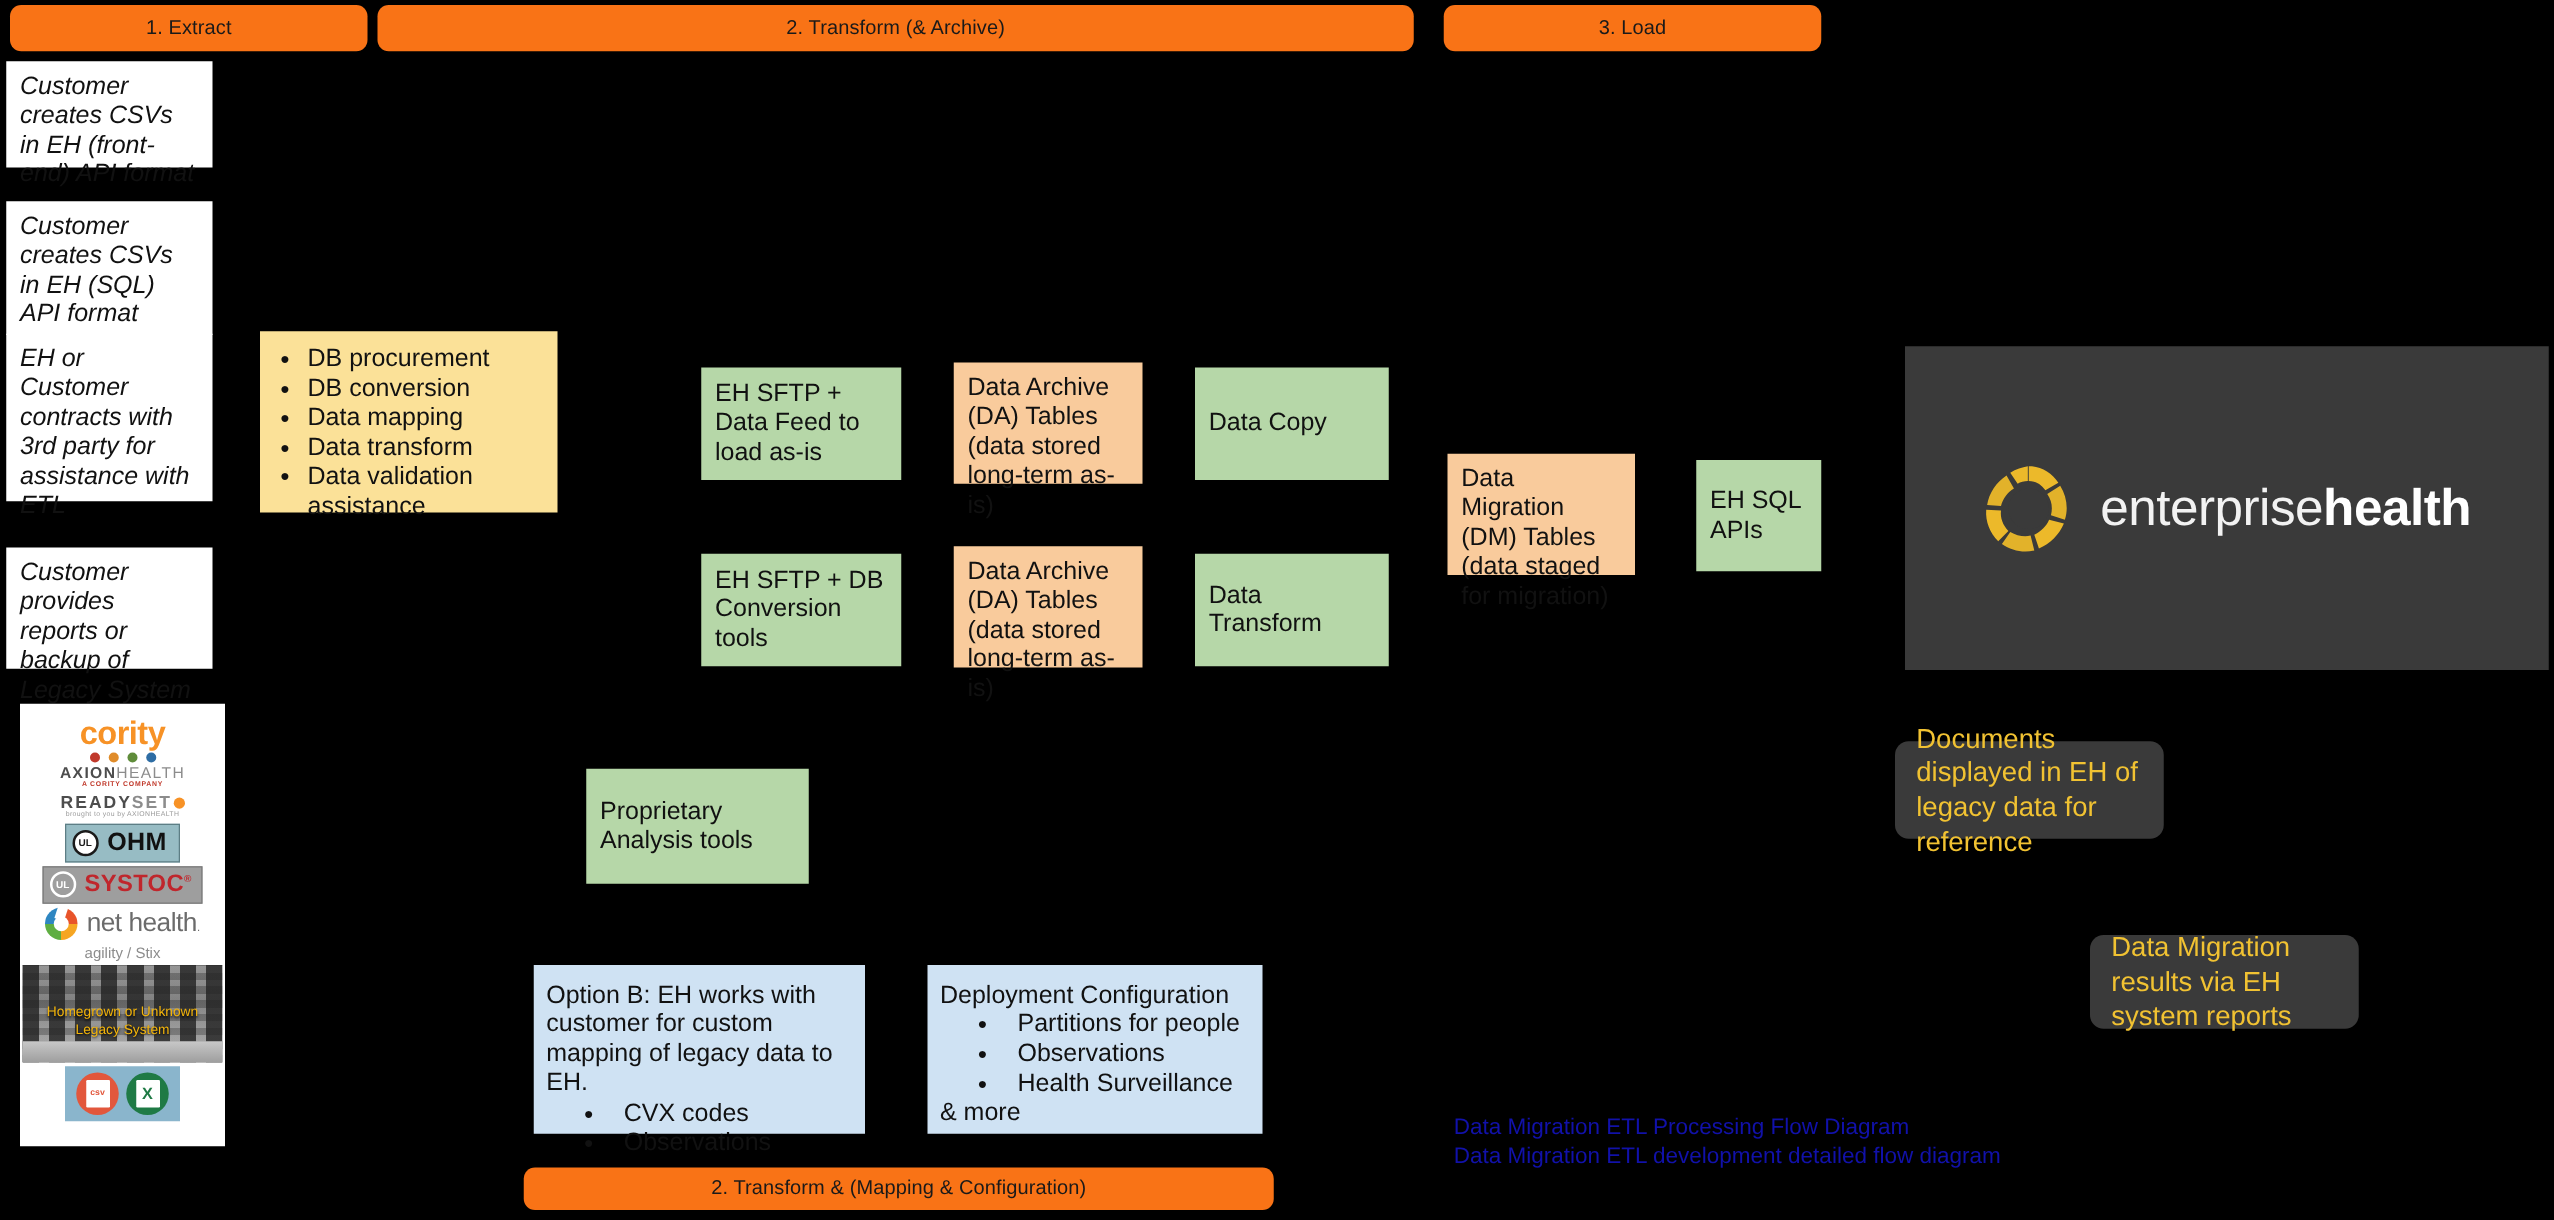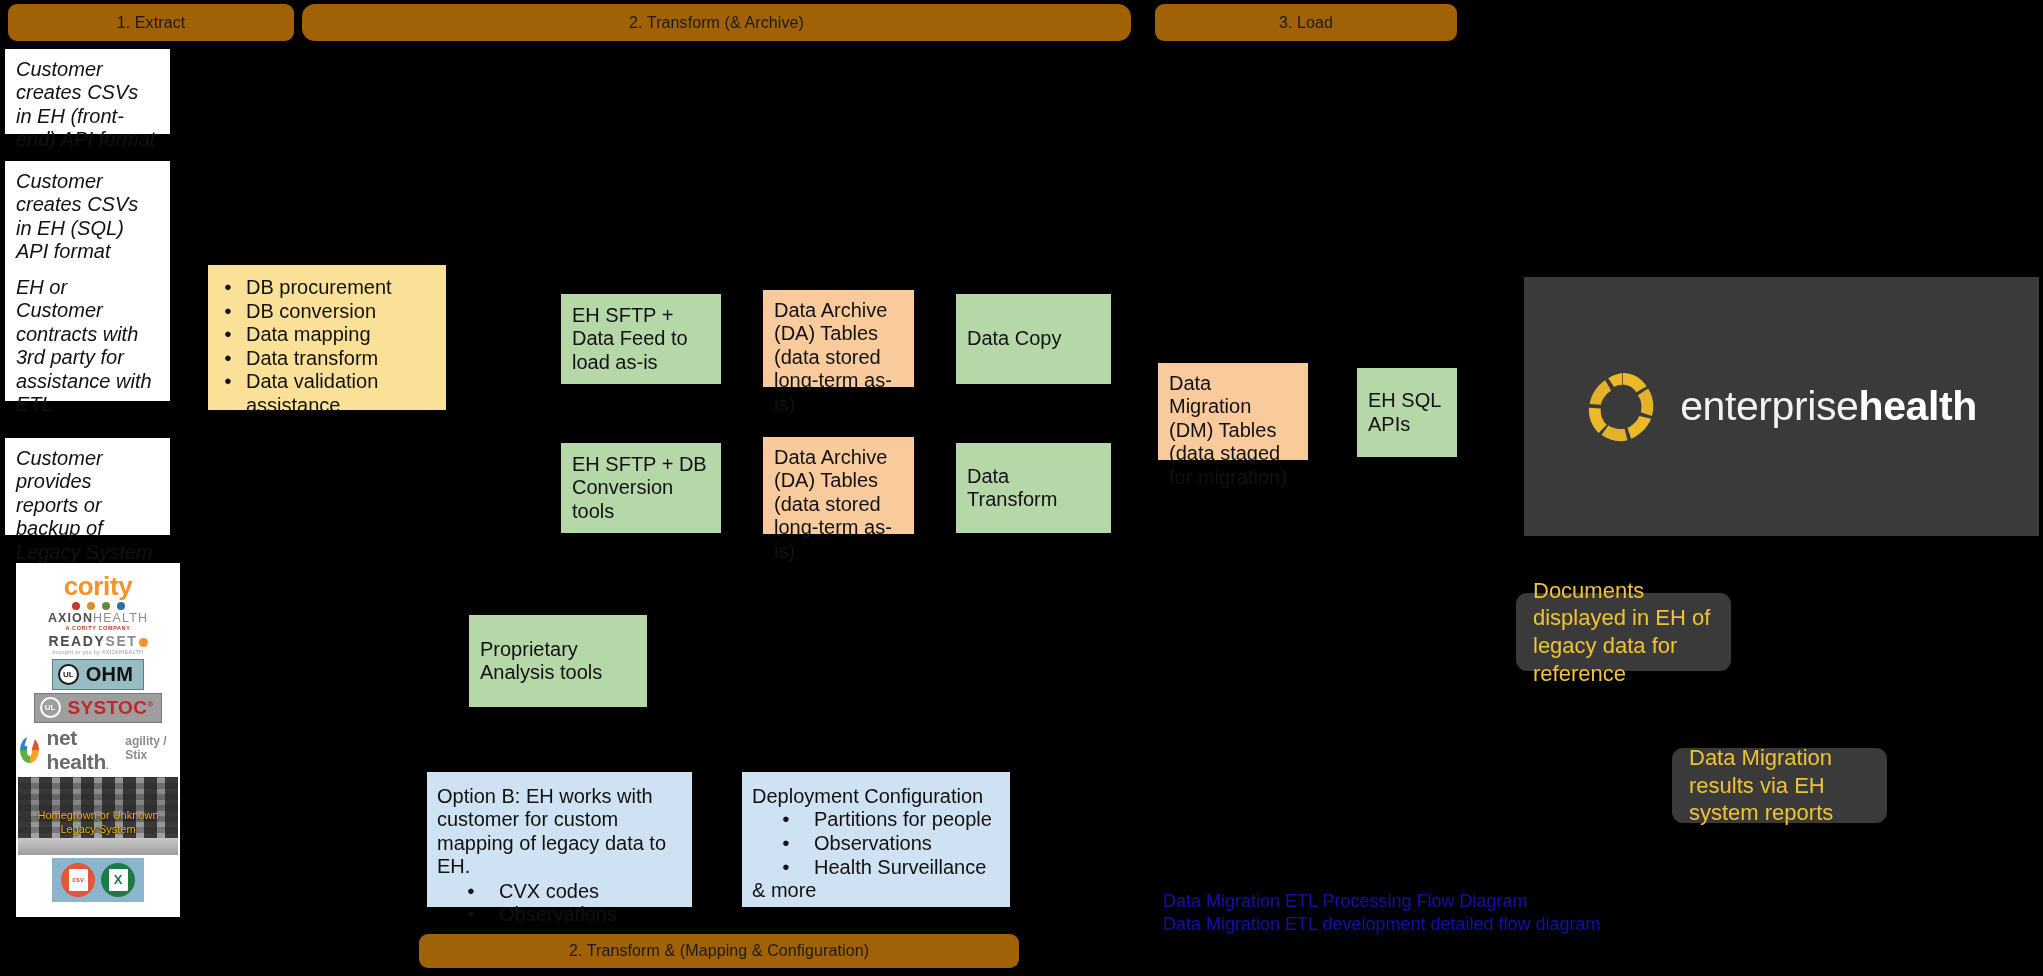--- a/index.html
+++ b/index.html
@@ -8,21 +8,21 @@
     background: #000000;
     font-family: "Liberation Sans", sans-serif;
     overflow: hidden;
   }
   #stage { position: relative; width: 2043px; height: 976px; background:#000; }
 
   .abs { position: absolute; }
 
   
   .phase-tab {
-    background: #a16207;
+    background: #f97316;
     color: #1a1a1a;
     border-radius: 9px;
     display: flex; align-items: center; justify-content: center;
     font-size: 16px;
     letter-spacing: .1px;
   }
 
   
   .box {
     display: block;
@@ -121,21 +121,21 @@
   .v-ohm .txt { font-size:20px;font-weight:700;color:#111;letter-spacing:.3px;}
 
   .v-systoc {
     background:#9e9e9e;border:1px solid #7a7a7a;
     display:flex;align-items:center;gap:7px;padding:3px 8px 3px 5px;
   }
   .v-systoc .ul-mark { background:#9e9e9e;color:#fff;border-color:#fff; }
   .v-systoc .txt { font-size:19px;font-weight:700;color:#c0262c;letter-spacing:.3px;}
   .v-systoc .txt sup { font-size:8px; }
 
-  .v-nethealth { display:flex;align-items:center;gap:6px;flex-direction:row;font-weight:bold;}
+  .v-nethealth { display:flex;align-items:center;gap:6px;flex-direction:column;}
   .v-nethealth .row { display:flex;align-items:center;gap:7px; }
   .nh-mark { width:26px;height:26px;border-radius:50%;
     background: conic-gradient(#e8542a 0 25%, #f6a623 0 50%, #5fae42 0 75%, #2e86c1 0 100%);
     position:relative; }
   .nh-mark::after { content:"";position:absolute;inset:7px;background:#fff;border-radius:50%;}
   .nh-mark::before { content:"";position:absolute;left:50%;top:-1px;width:8px;height:11px;background:#fff;transform:translateX(-50%) rotate(18deg);}
   .v-nethealth .txt { font-size:21px;color:#6b6b6b;letter-spacing:-.4px;}
   .v-nethealth .txt small { font-size:9px; }
   .v-nethealth .sub { font-size:12px;color:#8c8c8c; margin-top:-3px; }
 
@@ -176,21 +176,21 @@
   }
 </style>
 </head>
 <body>
 
 <div id="stage">
 
   <div class="abs phase-tab" style="left:8px; top:4px; width:286px; height:37px;">
     <span>1. Extract</span>
   </div>
-  <div class="abs phase-tab" style="left:302px; top:4px; width:829px; height:37px;border-radius:13px;">
+  <div class="abs phase-tab" style="left:302px; top:4px; width:829px; height:37px;">
     <span>2. Transform (&amp; Archive)</span>
   </div>
   <div class="abs phase-tab" style="left:1155px; top:4px; width:302px; height:37px;">
     <span>3. Load</span>
   </div>
 
   <div class="abs box purple" style="left:5px; top:49px; width:165px; height:85px;">Customer creates CSVs in EH (front-end) API format</div>
 
   <div class="abs box purple" style="left:5px; top:161px; width:165px; height:107px;">Customer creates CSVs in EH (SQL) API format</div>
 

